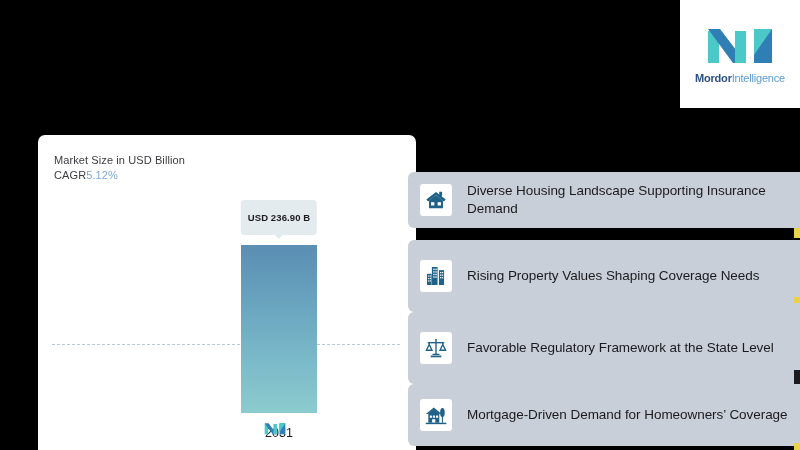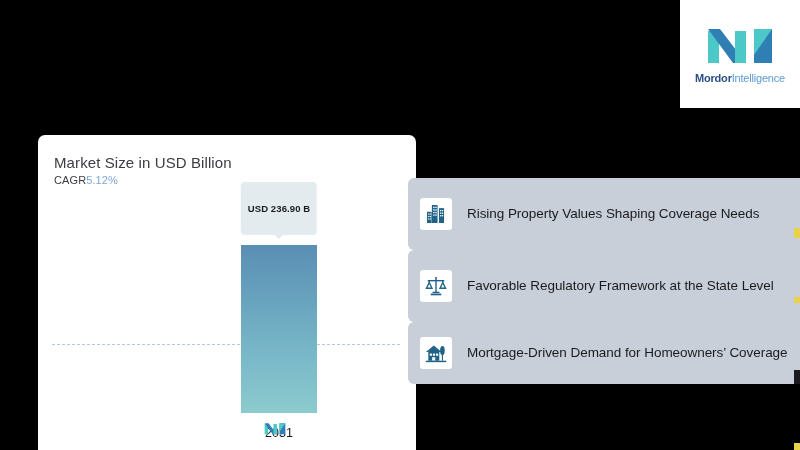--- a/index.html
+++ b/index.html
@@ -29,21 +29,21 @@
     background:#ffffff;
     border-top-left-radius:7px;border-top-right-radius:7px;
     box-sizing:border-box;
     padding:14px 16px 0 16px;
   }
   #chart-title{
     font-size:13.5px;font-weight:bold;color:#1b1b1f;line-height:1.28;
     letter-spacing:-0.1px;max-width:258px;
   }
   #chart-subtitle{
-    margin-top:5px;font-size:15px;color:#3c3c41;letter-spacing:0.1px;
+    margin-top:5px;font-size:11px;color:#3c3c41;letter-spacing:0.1px;
   }
   #cagr-row{margin-top:3px;font-size:11px;color:#3c3c41;letter-spacing:0.1px;}
   #cagr-row .cagr-val{color:#7ea7d6;}
 
   
   #plot{
     position:absolute;left:0;top:78px;width:378px;height:200px;
   }
   #dash-line{
     position:absolute;left:14px;top:131px;width:348px;height:0;
@@ -51,21 +51,21 @@
   }
   .bar-group{position:absolute;bottom:0;}
   .bar{
     position:absolute;bottom:0;left:0;width:100%;
     background:linear-gradient(180deg,#5a8eb3 0%,#66a0bd 28%,#79b8c8 66%,#8ccbcd 100%);
   }
   .bar-label{
     position:absolute;left:50%;transform:translateX(-50%);
     background:#e3ebef;color:#1b1b1f;
     font-size:9.5px;font-weight:bold;letter-spacing:0.1px;
-    padding:21px 7px;border-radius:4px;white-space:nowrap;
+    padding:12px 7px;border-radius:4px;white-space:nowrap;
   }
   .bar-label:after{
     content:"";position:absolute;left:50%;margin-left:-4px;bottom:-4px;
     width:0;height:0;border-left:4px solid transparent;border-right:4px solid transparent;
     border-top:4px solid #e3ebef;
   }
   .x-tick{
     position:absolute;left:50%;transform:translateX(-50%);
     font-size:12.5px;color:#1b1b1f;white-space:nowrap;
   }
@@ -86,21 +86,21 @@
     position:absolute;left:408px;top:172px;width:392px;
   }
   .driver-card{
     background:#c8cfd8;
     display:flex;align-items:center;
     box-sizing:border-box;
     padding:9px 10px 9px 12px;
     border-top-left-radius:6px;border-bottom-left-radius:6px;
   }
   #card-0{height:56px;}
-  #card-block{margin-top:6px;}
+  #card-block{margin-top:12px;}
   #card-1{height:72px;}
   #card-2{height:72px;}
   #card-3{height:62px;}
   .icon-tile{
     flex:0 0 auto;width:32px;height:32px;background:#ffffff;border-radius:3px;
     display:flex;align-items:center;justify-content:center;margin-right:15px;
   }
   .icon-tile svg{display:block;}
   .driver-text{
     font-size:13.5px;color:#1b1b1f;line-height:1.33;letter-spacing:-0.05px;
@@ -150,20 +150,32 @@
       <polygon points="2,4 14,4 40,38 27,38" fill="#2f7fb5"></polygon>
       <polygon points="40,6 40,38 29,38 29,6" fill="#4cc8c8"></polygon>
       <polygon points="48,4 66,4 66,38 48,38" fill="#2f7fb5"></polygon>
       <polygon points="48,4 66,4 48,30" fill="#4cc8c8"></polygon>
     </svg>
   </div>
 </div>
 
 <div id="drivers">
 
+  <div class="driver-card" id="card-0">
+    <span class="icon-tile">
+      <svg width="22" height="22" viewBox="0 0 24 24" fill="#1f6187">
+        <rect x="15.5" y="3" width="3" height="5"></rect>
+        <polygon points="12,3.2 22.6,11.4 20.6,13.6 12,6.6 3.4,13.6 1.4,11.4"></polygon>
+        <path d="M4.4 12.6 L12 6.6 L19.6 12.6 V21 H4.4 Z"></path>
+        <rect x="6.6" y="14.4" width="3.6" height="3.6" fill="#ffffff"></rect>
+        <rect x="13.8" y="14.4" width="3.6" height="3.6" fill="#ffffff"></rect>
+      </svg>
+    </span>
+    <span class="driver-text">Diverse Housing Landscape Supporting Insurance Demand</span>
+  </div>
 
   <div id="card-block">
 
     <div class="driver-card" id="card-1">
       <span class="icon-tile">
         <svg width="22" height="22" viewBox="0 0 24 24" fill="#1f6187">
           <rect x="7.5" y="2.2" width="6.2" height="19.6"></rect>
           <rect x="15.2" y="5.6" width="5.6" height="16.2"></rect>
           <rect x="2.2" y="9.6" width="5" height="12.2"></rect>
           <g fill="#ffffff">

